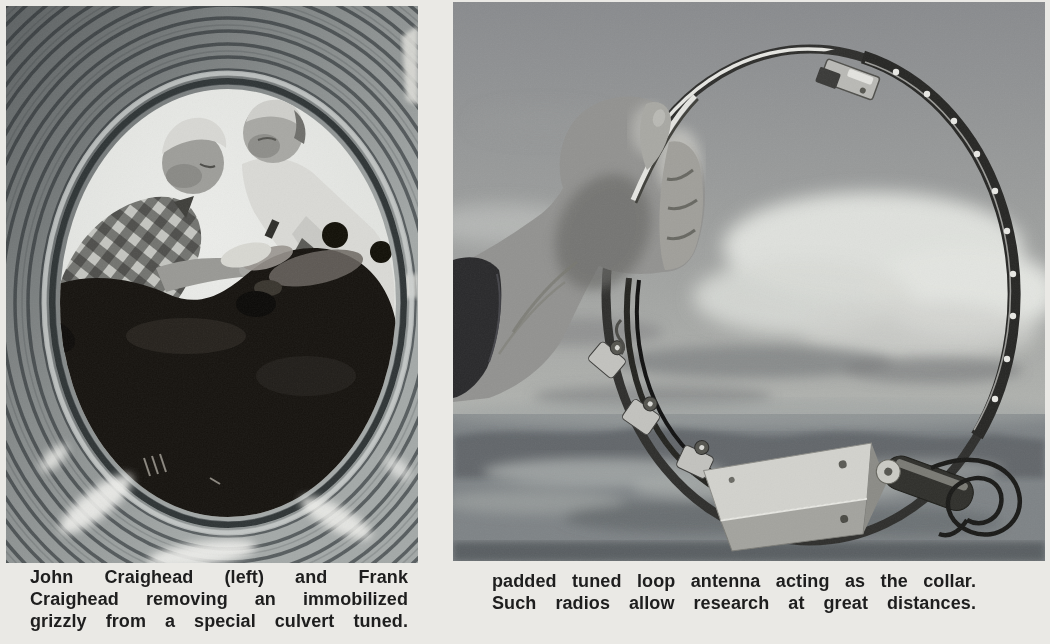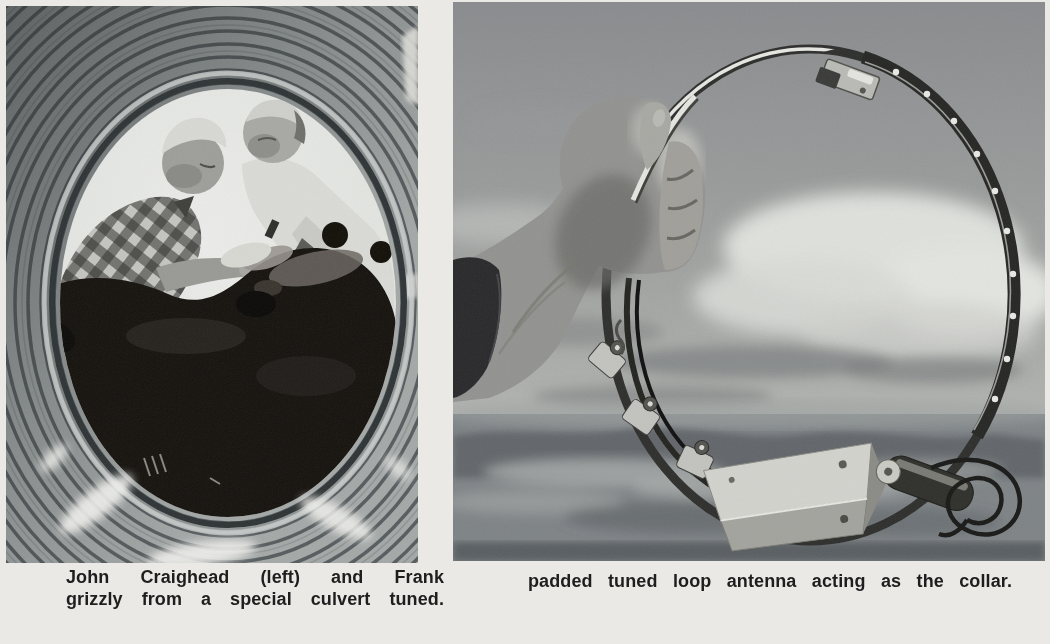--- a/index.html
+++ b/index.html
@@ -3,21 +3,21 @@
 <meta charset="utf-8">
 <style>
   html,body{margin:0;padding:0;}
   body{width:1050px;height:644px;background:#eae9e5;font-family:"Liberation Sans",sans-serif;}
   .page{position:absolute;left:0;top:0;width:1050px;height:644px;background:#eae9e5;overflow:hidden;}
   .photo{position:absolute;margin:0;padding:0;overflow:hidden;background:#9aa0a0;}
   .photo svg{display:block;}
   .photo-left{left:6px;top:6px;width:412px;height:557px;}
   .photo-right{left:453px;top:2px;width:592px;height:559px;}
   .caption{position:absolute;font-weight:bold;font-size:18px;line-height:22px;color:#1e1e1e;
-           text-align:justify;-moz-text-align-last:justify;text-align-last:justify;letter-spacing:0.1px;margin-left:36px;}
+           text-align:justify;-moz-text-align-last:justify;text-align-last:justify;letter-spacing:0.1px;}
   .caption-left{left:30px;top:566px;width:378px;}
   .caption-right{left:492px;top:570px;width:484px;}
   .cap-line{text-align:justify;text-align-last:justify;white-space:nowrap0;}
 </style>
 </head>
 <body>
 
 <div class="page">
 
   <figure class="photo photo-left" aria-label="Two researchers lean into a corrugated culvert trap over an immobilized grizzly bear">
@@ -328,20 +328,22 @@
           <path d="M44,272 C50,298 46,332 36,360" stroke="#45454a" stroke-width="2" fill="none"></path>
         </g>
 
         <rect width="592" height="559" filter="url(#rpGrain)" opacity="0.07"></rect>
       </g>
     </svg>
   </figure>
 
   <div class="caption caption-left">
     <div class="cap-line">John Craighead (left) and Frank</div>
+    <div class="cap-line">Craighead removing an immobilized</div>
     <div class="cap-line">grizzly from a special culvert tuned.</div>
   </div>
 
   <div class="caption caption-right">
     <div class="cap-line">padded tuned loop antenna acting as the collar.</div>
+    <div class="cap-line">Such radios allow research at great distances.</div>
   </div>
 
 </div>
 
 </body></html>

